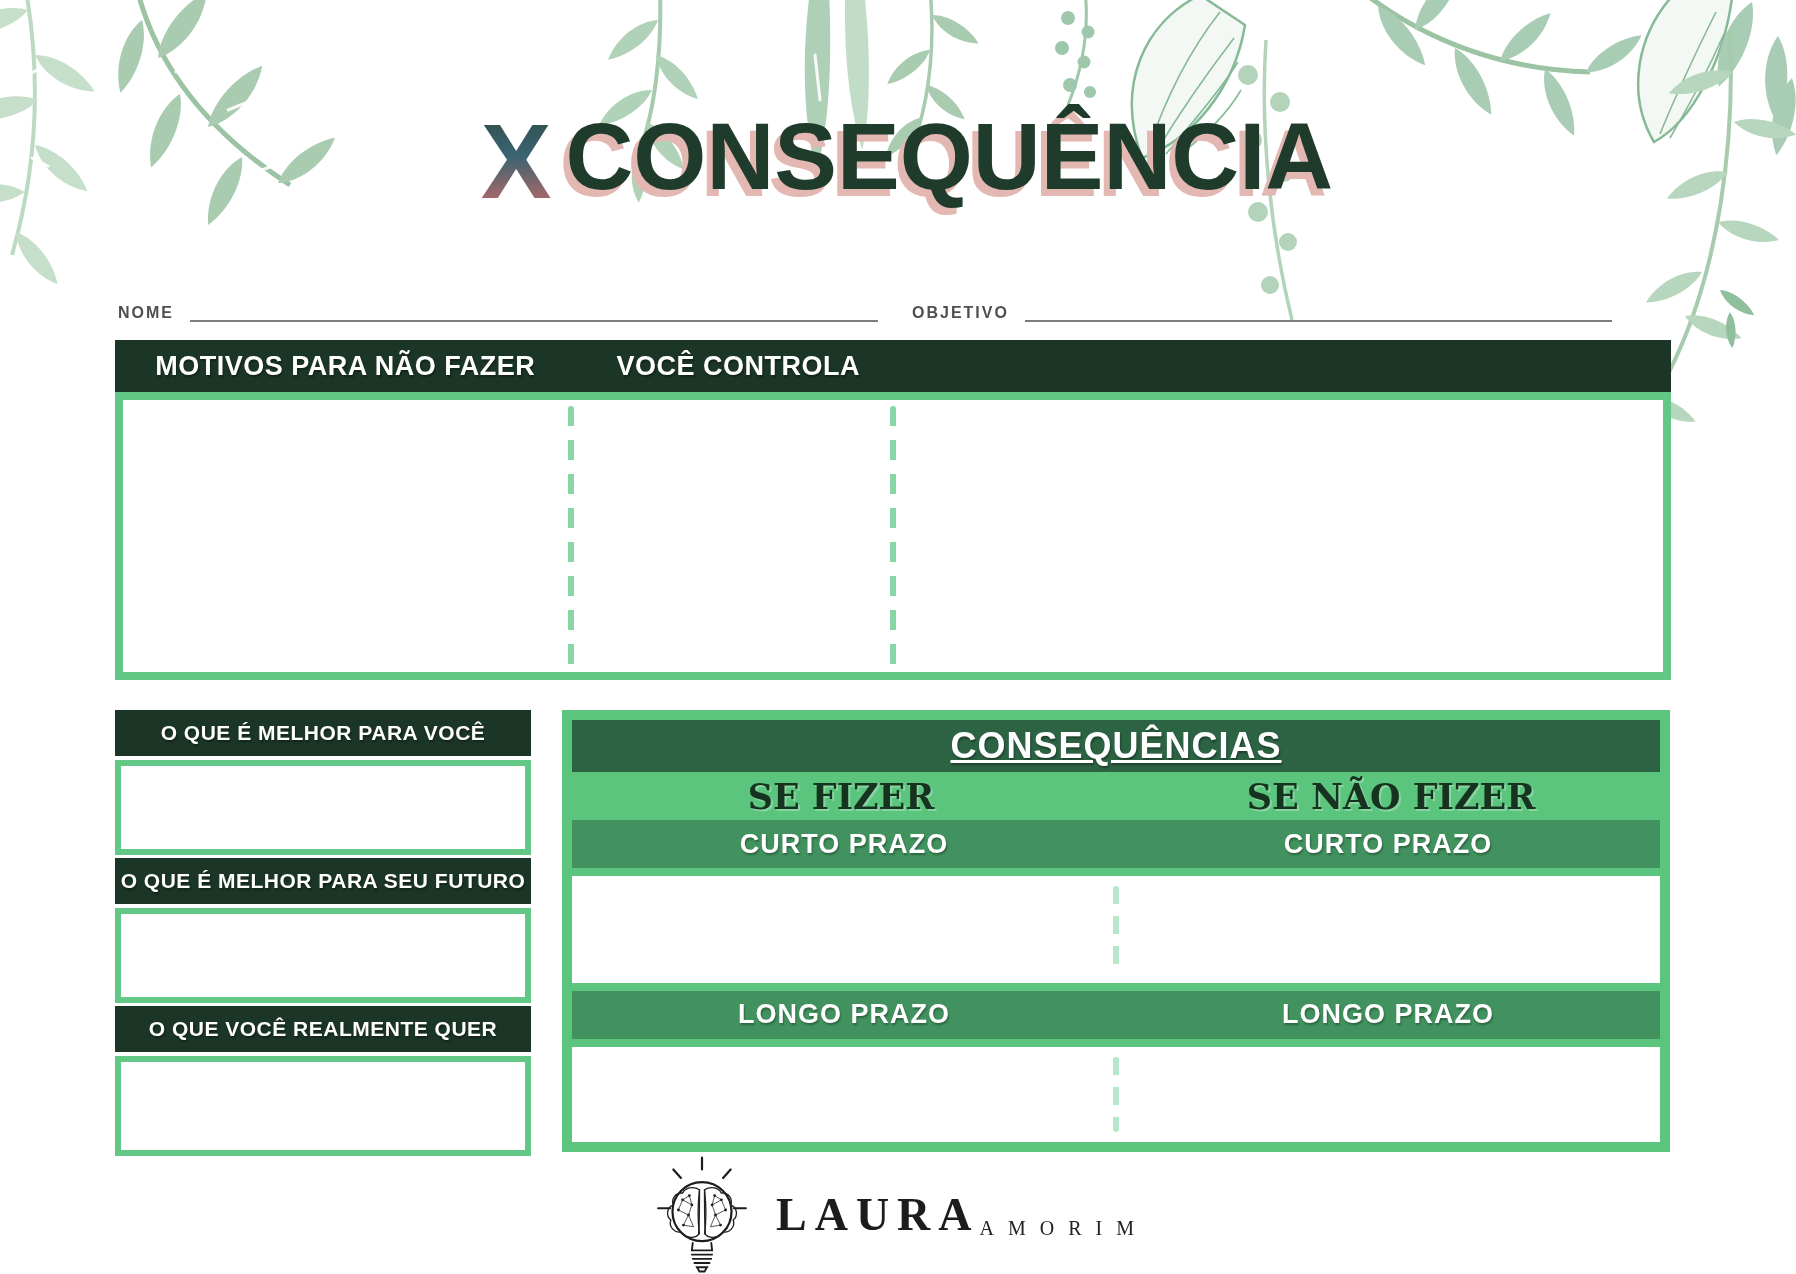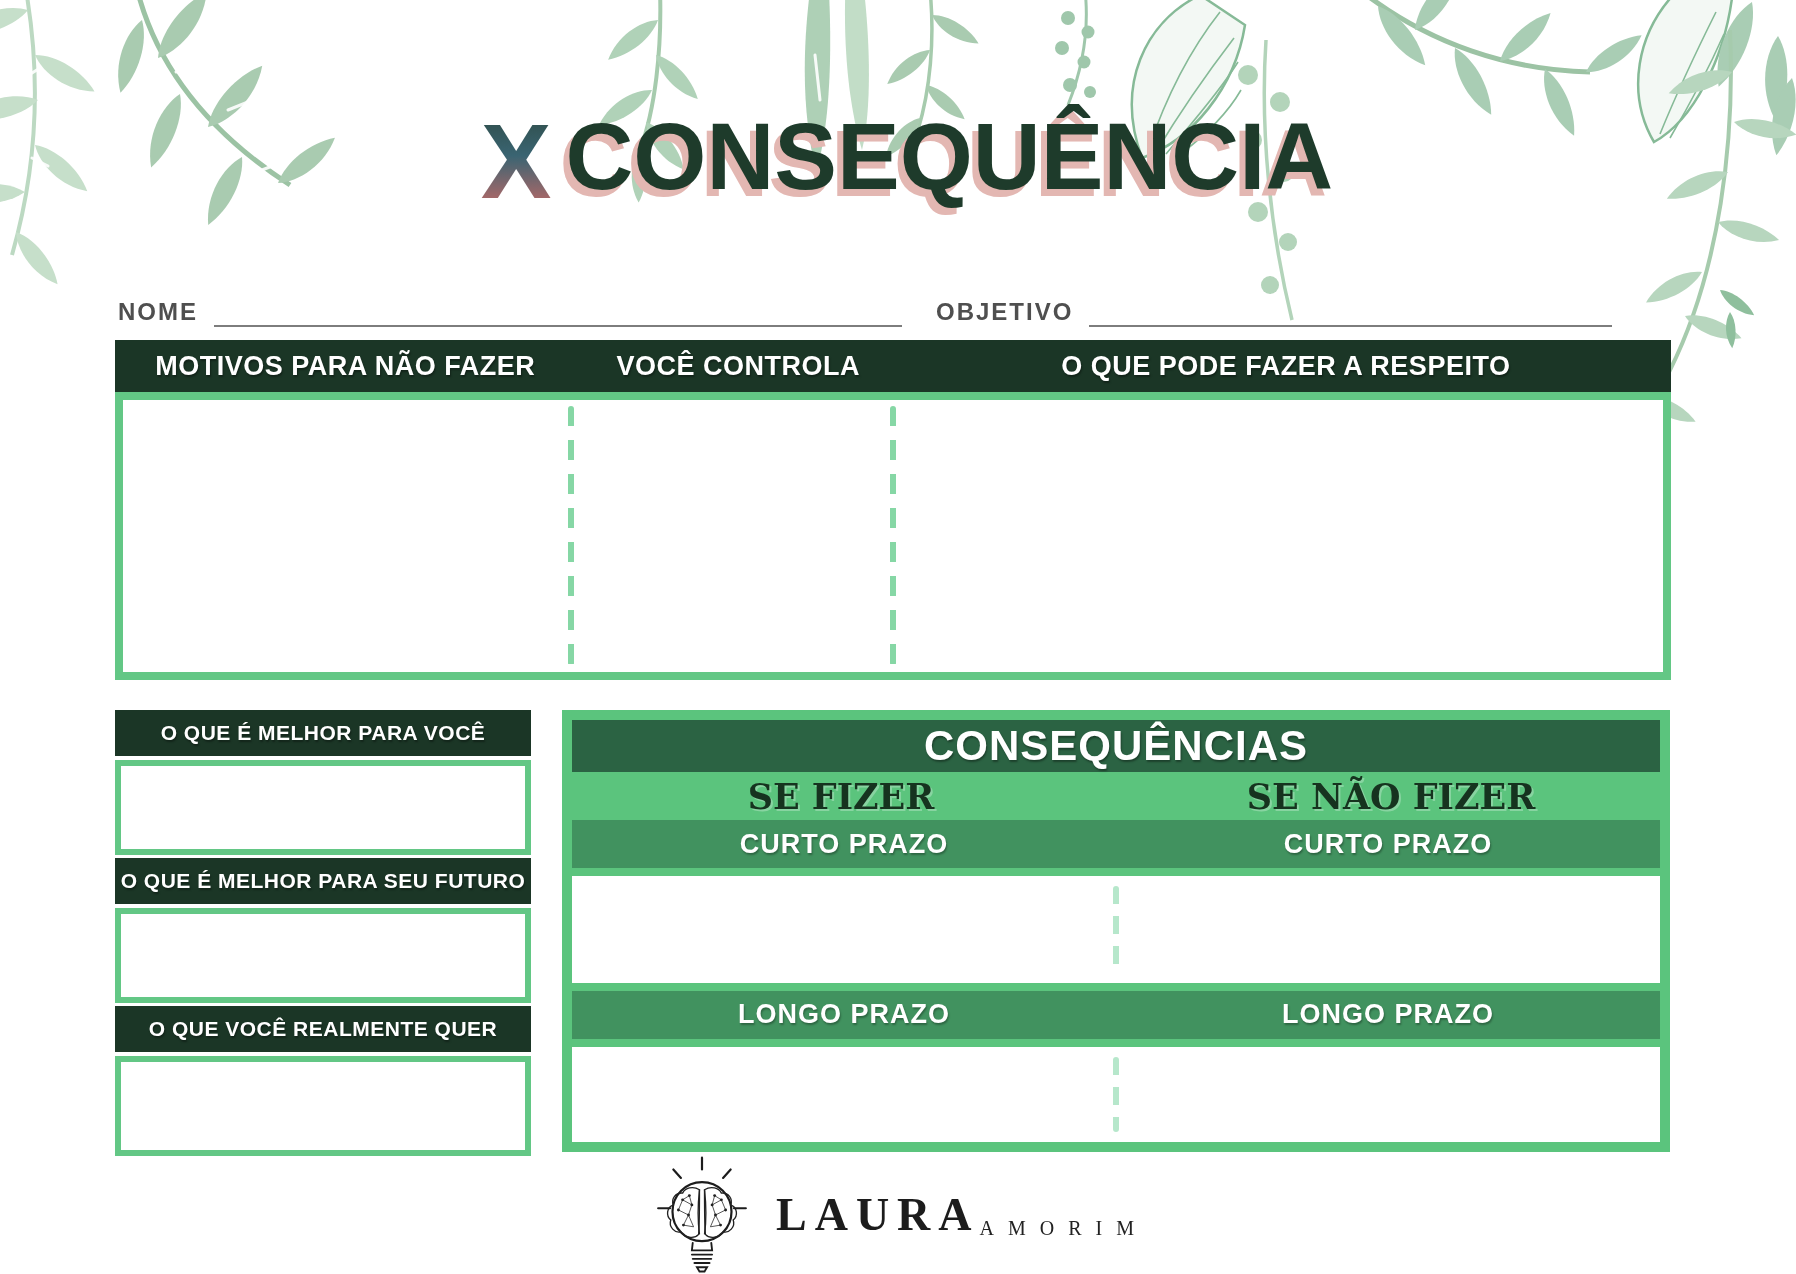--- a/index.html
+++ b/index.html
@@ -18,21 +18,21 @@
   
   .title-row{position:absolute;left:0;right:0;top:104px;display:flex;justify-content:center;align-items:center;z-index:2;}
   .title-word{font-size:94px;font-weight:700;letter-spacing:0;color:var(--title-green);
     text-shadow:-6px 7px 0 var(--title-shadow-pink);line-height:1.1;}
   .title-x{font-size:106px;font-weight:700;line-height:1;margin:0 14px 0 18px;
     background:linear-gradient(180deg,var(--x-top) 0%,var(--x-mid) 45%,var(--x-bottom) 100%);
     -webkit-background-clip:text;background-clip:text;color:transparent;transform:translateY(4px);}
 
   
   .fields-row{position:absolute;left:118px;top:298px;width:1494px;display:flex;align-items:flex-end;z-index:2;}
-  .field-label{font-size:24px;font-weight:700;letter-spacing:2px;color:var(--label-gray);line-height:1.2;}
+  .field-label{font-size:16px;font-weight:700;letter-spacing:2px;color:var(--label-gray);line-height:1.2;}
   .field-line{border-bottom:2px solid var(--line-gray);height:24px;}
   .line-nome{width:688px;margin-left:16px;}
   .line-obj{flex:1;margin-left:16px;}
   .obj-label{margin-left:34px;}
 
   
   .top-table{position:absolute;left:115px;top:340px;width:1556px;z-index:2;}
   .tt-header{display:flex;background:var(--header-dark-green);height:52px;align-items:center;}
   .tt-cell{color:#fff;font-weight:700;font-size:27px;letter-spacing:.5px;text-align:center;
     text-shadow:1px 2px 2px rgba(0,0,0,.35);}
@@ -47,22 +47,22 @@
   .lc-header{background:var(--header-dark-green);height:46px;display:flex;align-items:center;justify-content:center;
     color:#fff;font-weight:700;font-size:21px;letter-spacing:.5px;margin-bottom:4px;
     text-shadow:1px 2px 2px rgba(0,0,0,.35);}
   .lc-box{border:6px solid var(--frame-light-green);background:#fff;height:95px;margin-bottom:3px;}
   .lc-box-last{height:100px;}
 
   
   .cons{position:absolute;left:562px;top:710px;width:1108px;height:442px;background:var(--row-light-green);
     padding:10px;display:flex;flex-direction:column;z-index:2;}
   .cons-header{background:var(--consequences-header-green);height:52px;flex:0 0 52px;display:flex;align-items:center;
-    justify-content:center;color:#fff;font-weight:700;font-size:42px;letter-spacing:1px;
-    text-shadow:1px 2px 2px rgba(0,0,0,.35);}
+    justify-content:center;color:#fff;font-weight:700;font-size:36px;letter-spacing:1px;
+    text-shadow:1px 2px 2px rgba(0,0,0,.35);text-decoration:underline;}
   .cons-se-row{height:48px;flex:0 0 48px;display:flex;gap:12px;}
   .se-cell{flex:1;display:flex;align-items:center;justify-content:center;font-family:"DejaVu Serif","Liberation Serif",serif;
     font-weight:700;font-size:35px;color:#16331f;text-shadow:2px 2px 0 rgba(255,255,255,.28);}
   .cons-prazo-row{background:var(--prazo-row-green);height:48px;flex:0 0 48px;display:flex;}
   .prazo-cell{flex:1;display:flex;align-items:center;justify-content:center;color:#fff;font-weight:700;
     font-size:27px;letter-spacing:1px;text-shadow:1px 2px 2px rgba(0,0,0,.3);}
   .cons-panel{background:#fff;position:relative;}
   .panel-short{flex:1.12 1 0;margin-top:8px;}
   .panel-long{flex:1 1 0;margin-top:8px;}
   .row-long{margin-top:8px;}
@@ -215,21 +215,20 @@
   <span class="field-label">NOME</span>
   <span class="field-line line-nome"></span>
   <span class="field-label obj-label">OBJETIVO</span>
   <span class="field-line line-obj"></span>
 </div>
 
 <div class="top-table">
   <div class="tt-header">
     <div class="tt-cell tt-c1">MOTIVOS PARA NÃO FAZER</div>
     <div class="tt-cell tt-c2">VOCÊ CONTROLA</div>
-    <div class="tt-cell tt-c3">O QUE PODE FAZER A RESPEITO</div>
   </div>
   <div class="tt-body">
     <div class="vdash vdash-1"></div>
     <div class="vdash vdash-2"></div>
   </div>
 </div>
 
 <div class="left-col">
   <div class="lc-header">O QUE É MELHOR PARA VOCÊ</div>
   <div class="lc-box"></div>

